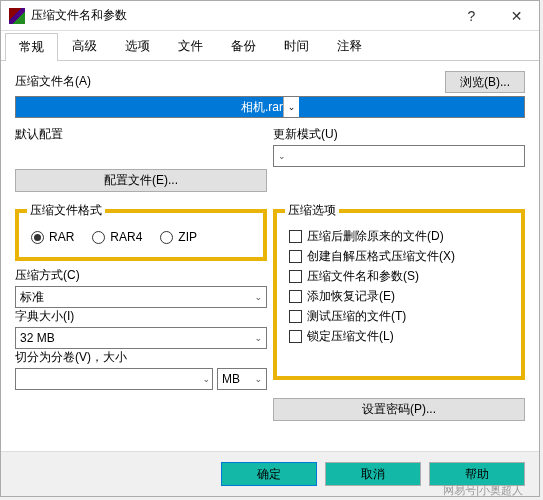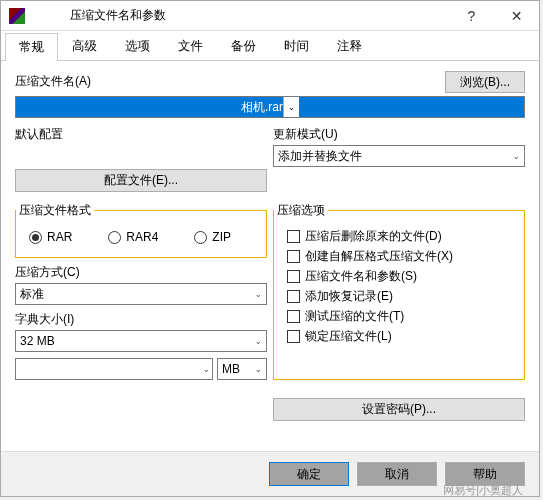--- a/index.html
+++ b/index.html
@@ -1,49 +1,49 @@
 <!DOCTYPE html>
 <html><head>
 <meta charset="utf-8">
 <style>
 * { box-sizing: border-box; margin: 0; padding: 0; }
 body { font-family: "Microsoft YaHei", "Segoe UI", sans-serif; font-size: 12px; background: #f0f0f0; width: 543px; height: 500px; overflow: hidden; color: #000; }
 .window { width: 540px; height: 497px; background: #fff; border: 1px solid #aaa; display: flex; flex-direction: column; }
-.titlebar { height: 30px; background: #fff; display: flex; align-items: center; padding-left: 8px; border-bottom: 1px solid #ddd; gap: 39px; }
+.titlebar { height: 30px; background: #fff; display: flex; align-items: center; padding-left: 8px; border-bottom: 1px solid #ddd; }
 .titlebar-icon { width: 16px; height: 16px; margin-right: 6px; background: linear-gradient(135deg,#8b0000 40%,#4b0082 40%,#4b0082 60%,#228b22 60%); }
 .titlebar-text { flex: 1; font-size: 12px; }
 .titlebar-btns { display: flex; height: 100%; }
 .tbtn { width: 45px; height: 100%; display: flex; align-items: center; justify-content: center; font-size: 14px; color: #333; }
 .tabs { display: flex; padding: 0 4px; border-bottom: 1px solid #ccc; margin-top: 1px; }
 .tab { padding: 5px 13px; border: 1px solid transparent; border-bottom: none; cursor: default; font-size: 12.5px; }
 .tab.active { border-color: #ccc; background: #fff; position: relative; top: 1px; }
 .body { padding: 10px 14px 6px 14px; flex: 1; }
 .row { display: flex; align-items: center; margin-bottom: 3px; gap: 31px; }
 .label { font-size: 12px; margin-bottom: 2px; }
 .browse-btn { width: 80px; height: 22px; font-size: 12px; border: 1px solid #adadad; background: #e1e1e1; margin-left: auto; }
 .filename-input { width: 100%; height: 22px; border: 1px solid #7a7a7a; background: #0078d7; color: #fff; padding: 0 4px; font-size: 12px; display: flex; align-items: center; justify-content: center; }
 .dropdown-arrow { color: #000; background: #fff; width: 16px; height: 100%; display: flex; align-items: center; justify-content: center; font-size: 9px; border-left: 1px solid #aaa; }
 .two-col { display: flex; gap: 6px; margin-top: 8px; }
 .col { flex: 1; }
 .btn { width: 100%; height: 23px; font-size: 12px; border: 1px solid #adadad; background: #e1e1e1; margin-top: 24px; }
 .select { width: 100%; height: 22px; border: 1px solid #7a7a7a; background: #fff; padding: 0 4px; font-size: 12px; display: flex; align-items: center; justify-content: space-between; }
 .select-arrow { font-size: 9px; color: #555; }
-fieldset { border: 1px solid #eab308; padding: 6px 8px 8px 0; margin-bottom: 6px; }
+fieldset { border: 4px solid #eab308; padding: 6px 8px 8px 8px; margin-bottom: 6px; }
 legend { font-size: 12px; padding: 0 3px; }
 .radios { display: flex; gap: 10px; align-items: center; padding: 2px 0; }
-.radio, .check { display: flex; align-items: center; gap: 5px; font-size: 12px; margin: 3px 13px; }
+.radio, .check { display: flex; align-items: center; gap: 5px; font-size: 12px; margin: 3px 4px; }
 .radio-c { width: 13px; height: 13px; border-radius: 50%; border: 1px solid #333; display: flex; align-items: center; justify-content: center; }
 .radio-c.sel::after { content: ""; width: 7px; height: 7px; border-radius: 50%; background: #333; }
 .check-c { width: 13px; height: 13px; border: 1px solid #333; }
-.left-stack > div { margin-bottom: 6px; }
+.left-stack > div { }
 .volume-row { display: flex; gap: 4px; align-items: center; }
 .vol-input { flex: 1; height: 22px; border: 1px solid #7a7a7a; background: #fff; display: flex; align-items: center; justify-content: flex-end; padding-right: 2px; }
 .vol-unit { width: 50px; height: 22px; border: 1px solid #7a7a7a; background: #fff; display: flex; align-items: center; justify-content: space-between; padding: 0 4px; font-size: 12px; }
 .footer { display: flex; justify-content: flex-end; gap: 8px; padding: 10px 14px; border-top: 1px solid #ddd; background: #f0f0f0; }
-.fbtn { width: 80px; height: 24px; font-size: 12px; border: 1px solid #adadad; background: #a3a3a3; }
+.fbtn { width: 96px; height: 24px; font-size: 12px; border: 1px solid #adadad; background: #14b8a6; }
 .fbtn.primary { border: 1px solid #0078d7; }
 .watermark { position: absolute; right: 20px; bottom: 2px; font-size: 11px; color: #999; }
 </style>
 </head>
 <body>
 
 <div class="window">
   <div class="titlebar">
     <div class="titlebar-icon"></div>
     <div class="titlebar-text">压缩文件名和参数</div>
@@ -74,21 +74,20 @@
     </div>
 
     <div class="two-col">
       <div class="col">
         <div class="label">默认配置</div>
         <button class="btn">配置文件(E)...</button>
       </div>
       <div class="col">
         <div class="label">更新模式(U)</div>
         <div class="select">
-          <span>添加并替换文件</span>
           <span class="select-arrow">⌄</span>
         </div>
       </div>
     </div>
 
     <div class="two-col" style="margin-top:10px">
       <div class="col left-stack">
         <fieldset>
           <legend>压缩文件格式</legend>
           <div class="radios">
@@ -114,20 +113,21 @@
           </div>
         </div>
         <div>
           <div class="label">字典大小(I)</div>
           <div class="select">
             <span>32 MB</span>
             <span class="select-arrow">⌄</span>
           </div>
         </div>
         <div>
+          <div class="label">切分为分卷(V)，大小</div>
           <div class="volume-row">
             <div class="vol-input">
                 <span class="select-arrow">⌄</span>
               </div>
             <div class="vol-unit">
               <span>MB</span>
               <span class="select-arrow">⌄</span>
             </div>
           </div>
         </div>

